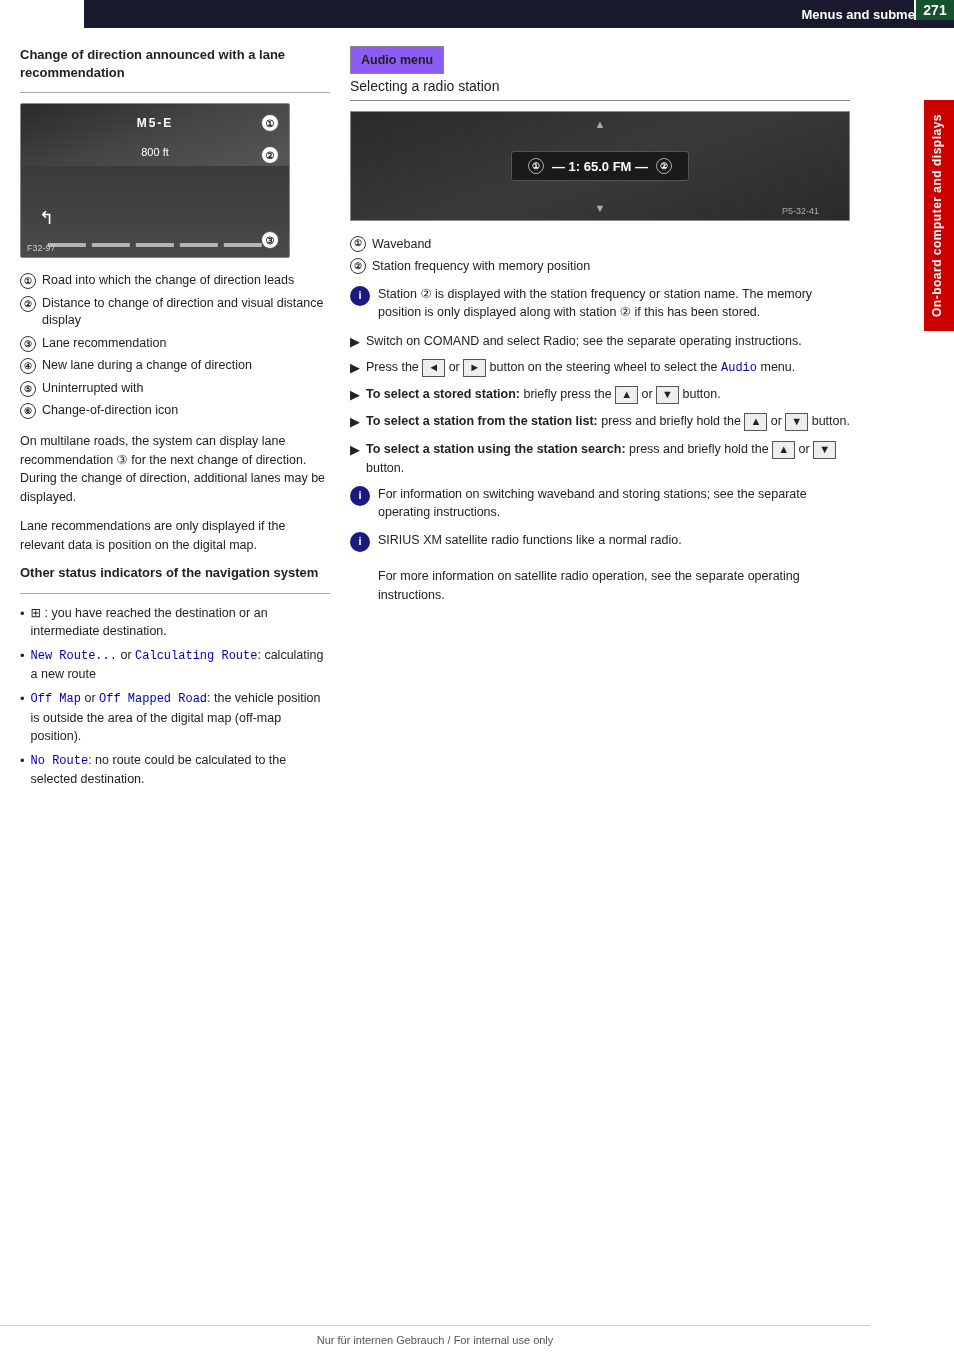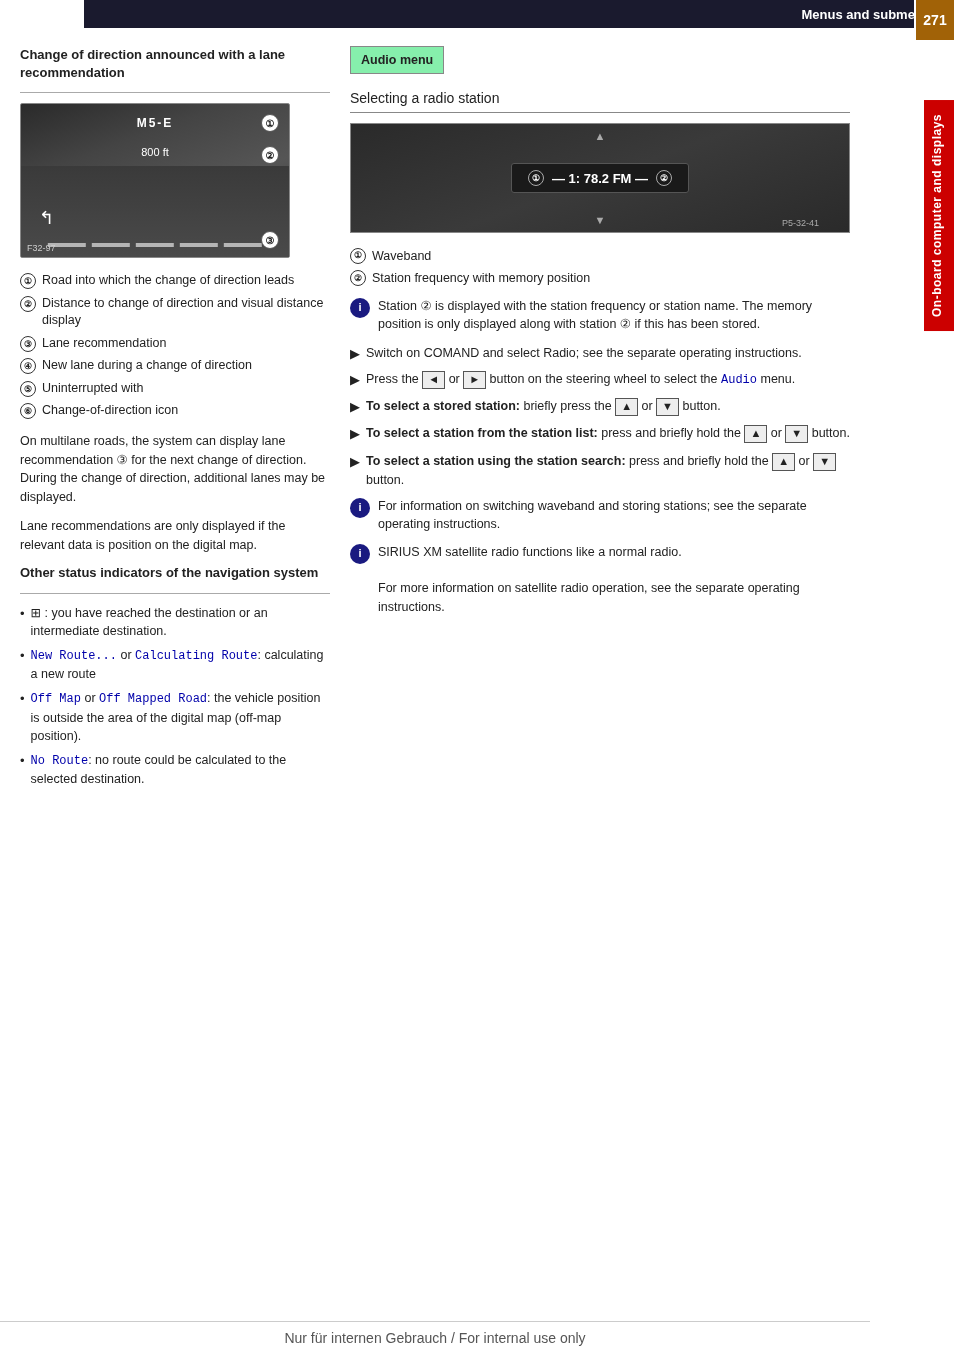--- a/index.html
+++ b/index.html
@@ -28,22 +28,22 @@
     }
     .header-title {
       color: #fff;
       font-size: 13px;
       font-weight: bold;
     }
     .page-num-box {
       position: absolute;
       top: 0; right: 0;
       width: 40px;
-      height: 40px;
-      background: #a16207;
+      height: 20px;
+      background: #14532d;
       color: #fff;
       font-size: 14px;
       font-weight: bold;
       display: flex;
       align-items: center;
       justify-content: center;
       border-left: 2px solid #fff;
       text-align: right;
     }
 
@@ -245,25 +245,25 @@
       color: #00a;
       font-family: 'Courier New', monospace;
       font-size: 12px;
       margin-top: 30px;
     }
 
     
     .audio-box {
       border: 1px solid #888;
       padding: 6px 10px;
-      margin-bottom: 16px;
+      margin-bottom: 4px;
       display: inline-block;
       font-size: 12.5px;
       font-weight: bold;
-      background: #86efac;
+      background: #8b5cf6;
     }
     .right-section-heading {
       font-weight: normal;
       font-size: 14px;
       margin-bottom: 6px;
     }
     .right-section-divider {
       border: none;
       border-top: 1.5px solid #888;
       margin-bottom: 10px;
@@ -399,21 +399,21 @@
       min-width: 22px;
       height: 18px;
     }
 
     
     .footer {
       position: absolute;
       bottom: 0; left: 0;
       width: 870px;
       text-align: center;
-      font-size: 14px;
+      font-size: 11px;
       color: #555;
       padding: 8px 9px;
       border-top: 1px solid #ccc;
     }
   </style>
 </head>
 <body>
 
 <div class="header-bar">
   <span class="header-title">Menus and submenus</span>
@@ -508,21 +508,21 @@
   <div class="right-col">
     <div class="audio-box">Audio menu</div>
     <p class="right-section-heading">Selecting a radio station</p>
     <hr class="right-section-divider">
 
     
     <div class="radio-image">
       <span class="img-arrow-up">▲</span>
       <div class="radio-display">
         <span class="radio-badge">①</span>
-        <span>— 1: 78.2 FM —</span>
+        <span>— 1: 65.0 FM —</span>
         <span class="radio-badge">②</span>
       </div>
       <span class="img-arrow-down">▼</span>
       <span class="img-label">P5-32-41</span>
     </div>
 
     
     <ul class="waveband-list">
       <li>
         <span class="circle-num">①</span>

